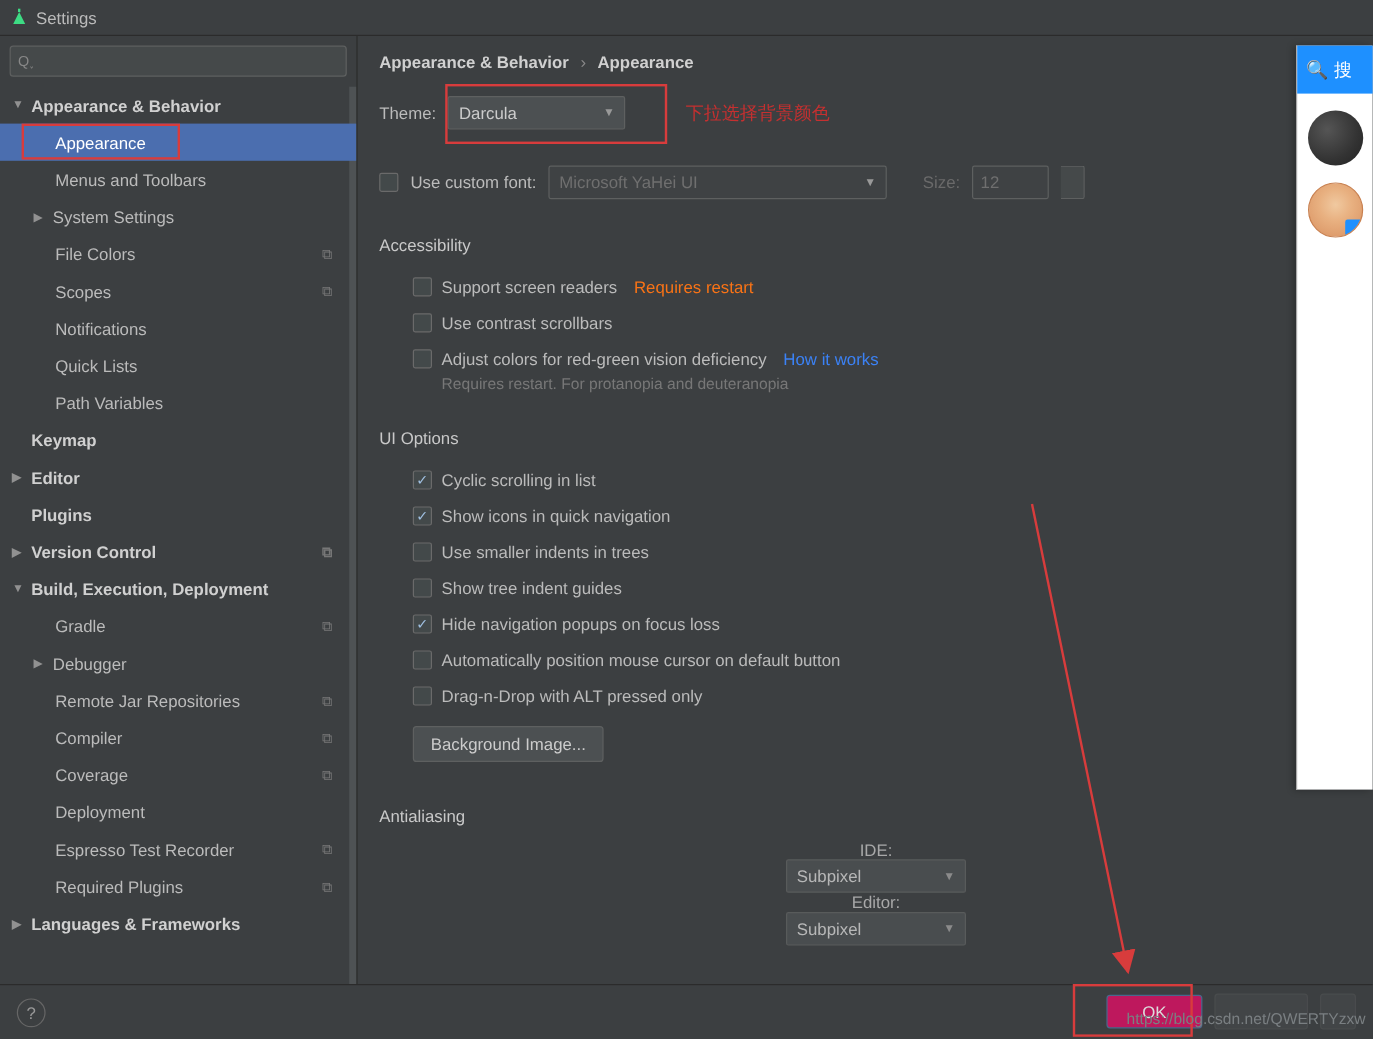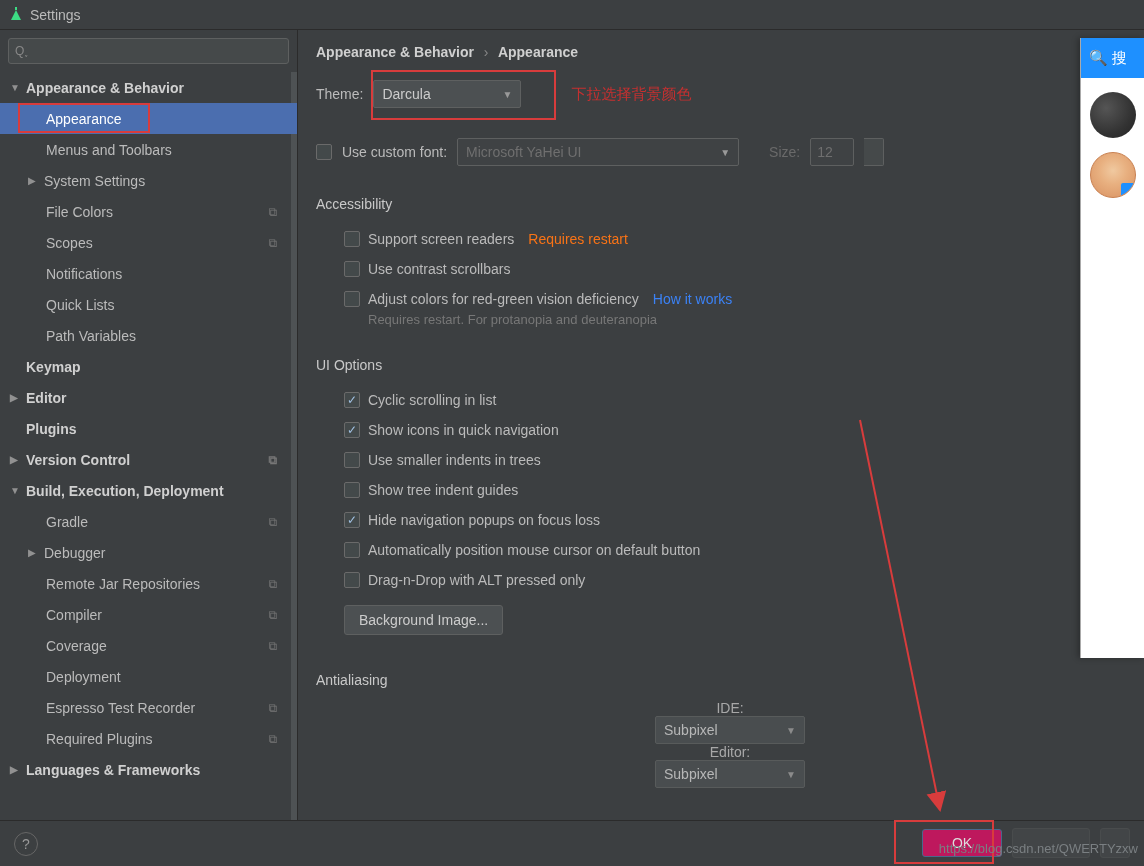--- a/index.html
+++ b/index.html
@@ -365,21 +365,21 @@
 
     <div class="row gap" style="margin-bottom:4px;">
       <span class="checkbox"></span>
       <span>Use custom font:</span>
       <div class="combo disabled" style="width:282px">
         <span>Microsoft YaHei UI</span>
         <span class="arrow">▼</span>
       </div>
       <span style="width:10px"></span>
       <span class="text-disabled">Size:</span>
-      <div class="input-box disabled" style="width:44px">
+      <div class="input-box disabled" style="width:64px">
         <span>12</span>
       </div>
       <div class="stepper"></div>
     </div>
 
     <div class="section-title">Accessibility</div>
     <div class="opt-row">
       <span class="checkbox"></span>
       <span>Support screen readers</span>
       <span class="hint">Requires restart</span>

